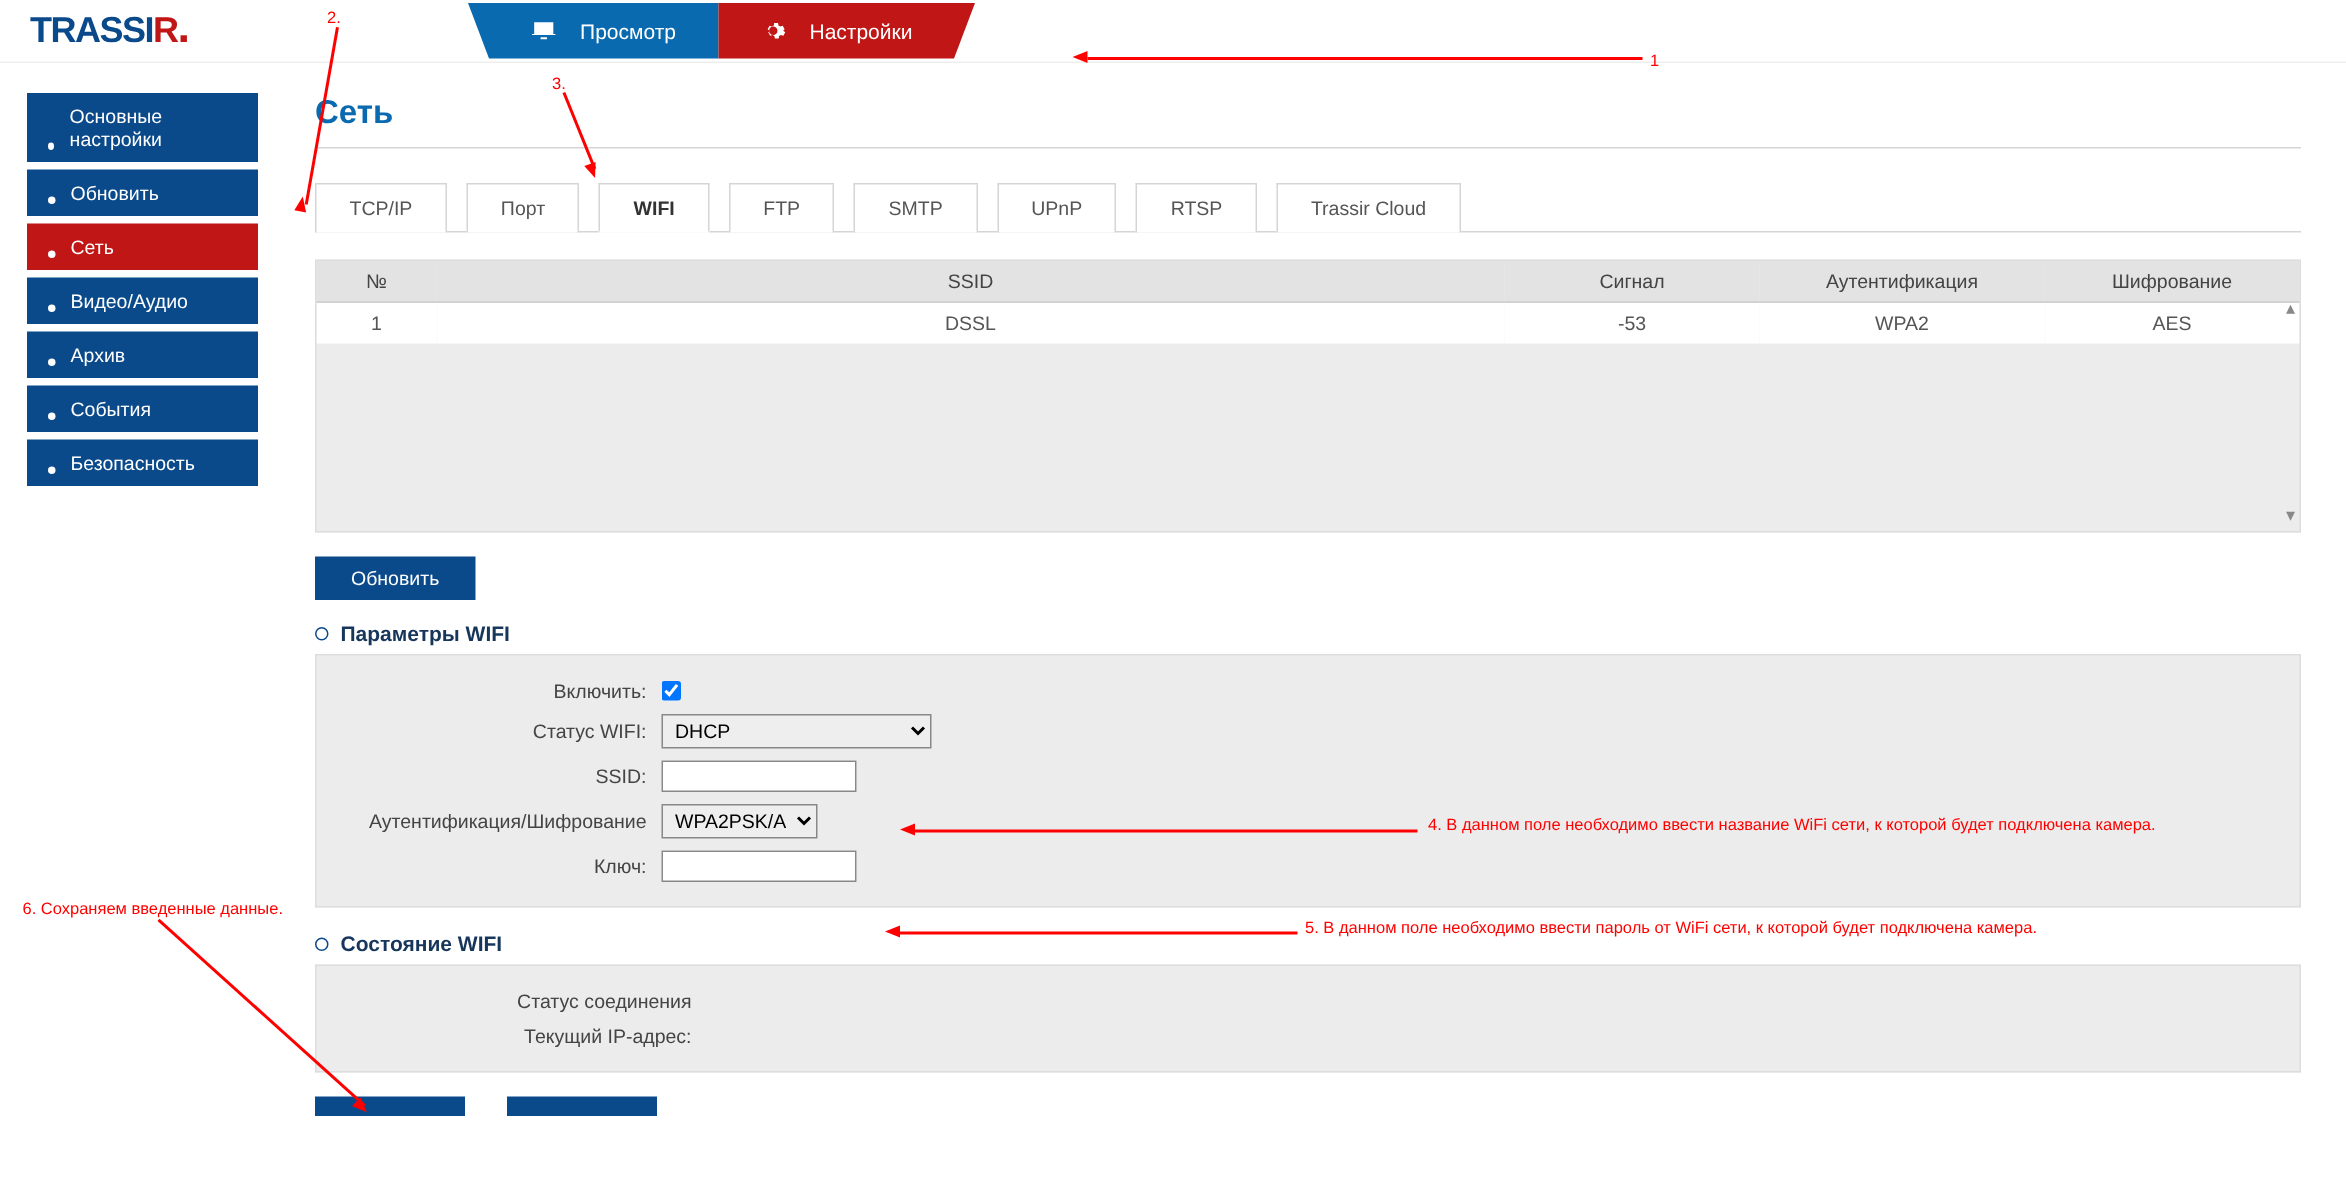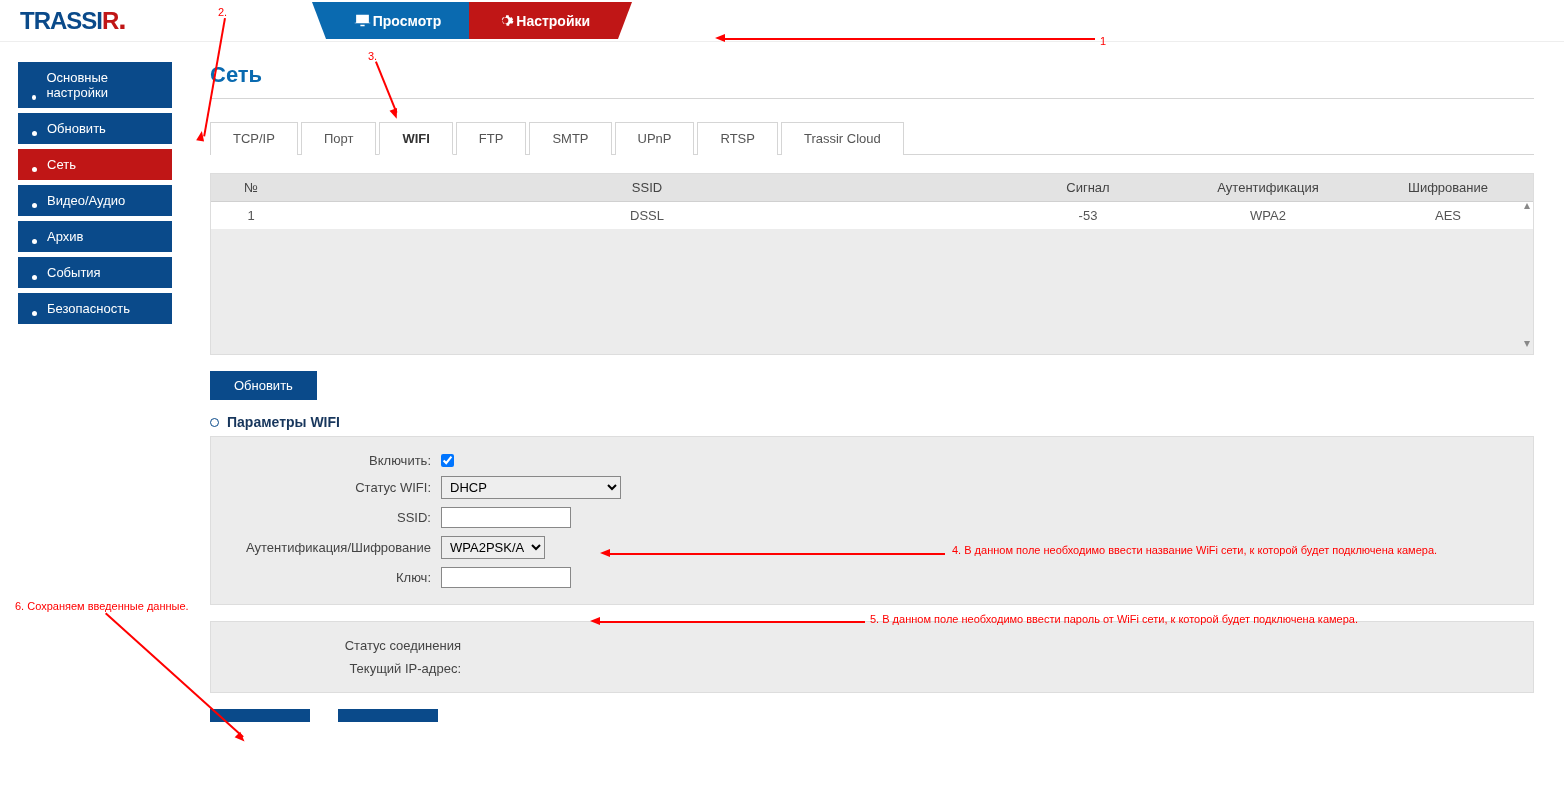--- a/index.html
+++ b/index.html
@@ -3,34 +3,34 @@
 <meta charset="utf-8">
 <style>
 *{box-sizing:border-box;margin:0;padding:0;font-family:"Segoe UI",Arial,sans-serif}
 body{background:#fff;color:#333;font-size:13px}
 .topbar{height:42px;background:#fff;display:flex;align-items:center;padding:0 20px;border-bottom:1px solid #eee}
 .logo{font-weight:800;font-size:24px;letter-spacing:-1px}
 .logo-t{color:#0a4a8a}
 .logo-r{color:#c01616}
 .logo-dot{color:#c01616;font-size:30px;line-height:0}
 .nav-tabs{display:flex;margin-left:200px}
-.nav-tab{padding:10px 28px;color:#fff;font-size:14px;font-weight:700;display:flex;align-items:center;gap:2px;position:relative;cursor:pointer}
+.nav-tab{padding:10px 28px;color:#fff;font-size:14px;font-weight:400;display:flex;align-items:center;gap:16px;position:relative;cursor:pointer}
 .nav-tab.preview{background:#0a6ab0}
 .nav-tab.settings{background:#c01616}
 .nav-tab.preview::before{content:"";position:absolute;left:-14px;top:0;border-style:solid;border-width:0 14px 37px 0;border-color:transparent #0a6ab0 transparent transparent}
 .nav-tab.settings::after{content:"";position:absolute;right:-14px;top:0;border-style:solid;border-width:37px 14px 0 0;border-color:#c01616 transparent transparent transparent}
 .nav-tab svg{width:17px;height:17px;fill:#fff}
 .page{display:flex}
 .sidebar{width:190px;padding:20px 18px}
 .sidebar-item{background:#0a4a8a;color:#fff;padding:8px 14px;margin-bottom:5px;font-size:13px;cursor:pointer;display:flex;align-items:flex-end}
 .sidebar-item.active{background:#c01616}
 .sidebar-item::before{content:"";display:inline-block;width:5px;height:5px;border-radius:50%;background:#fff;margin-right:10px}
 .content{flex:1;padding:20px 30px 20px 20px}
 .page-title{color:#0a6ab0;font-size:22px;font-weight:600;padding-bottom:10px;border-bottom:1px solid #d5d5d5;margin-bottom:22px}
-.subtabs{display:flex;gap:4px;margin-bottom:18px;border-bottom:1px solid #d5d5d5}
+.subtabs{display:flex;gap:14px;margin-bottom:18px;border-bottom:1px solid #d5d5d5}
 .subtab{padding:8px 22px;border:1px solid #d5d5d5;border-bottom:none;background:#fff;color:#555;cursor:pointer;margin-right:-1px;position:relative;top:1px}
 .subtab.active{font-weight:700;color:#333;background:#fff;border-bottom:1px solid #fff}
 .section-title{color:#17365c;font-weight:600;font-size:14px;margin-bottom:6px;display:flex;align-items:center}
 .section-title::before{content:"";display:inline-block;width:7px;height:7px;border-radius:50%;border:1px solid #0a4a8a;margin-right:8px}
 .panel{background:#ececec;border:1px solid #ddd;margin-bottom:16px}
 .ap-table{width:100%;border-collapse:collapse}
 .ap-table th{background:#e3e3e3;color:#444;font-weight:400;padding:6px;border-bottom:1px solid #d0d0d0;font-size:13px}
 .ap-table td{background:#fff;padding:6px;text-align:center;color:#555;font-size:13px}
 .ap-scroll{height:180px;overflow:auto;position:relative}
 .scroll-arrow{position:absolute;right:3px;color:#888;font-size:12px;cursor:pointer}
@@ -160,20 +160,21 @@
         <select class="form-select" style="width:104px">
           <option>WPA2PSK/AES</option>
         </select>
       </div>
       <div class="form-row">
         <div class="form-label">Ключ:</div>
         <input class="form-input" type="password" value="" style="">
       </div>
     </div>
 
+    <div class="section-title">Состояние WIFI</div>
     <div class="panel params-box">
       <div class="form-row">
         <div class="form-label" style="width:240px">Статус соединения</div>
         <span></span>
       </div>
       <div class="form-row">
         <div class="form-label" style="width:240px">Текущий IP-адрес:</div>
         <span></span>
       </div>
     </div>

